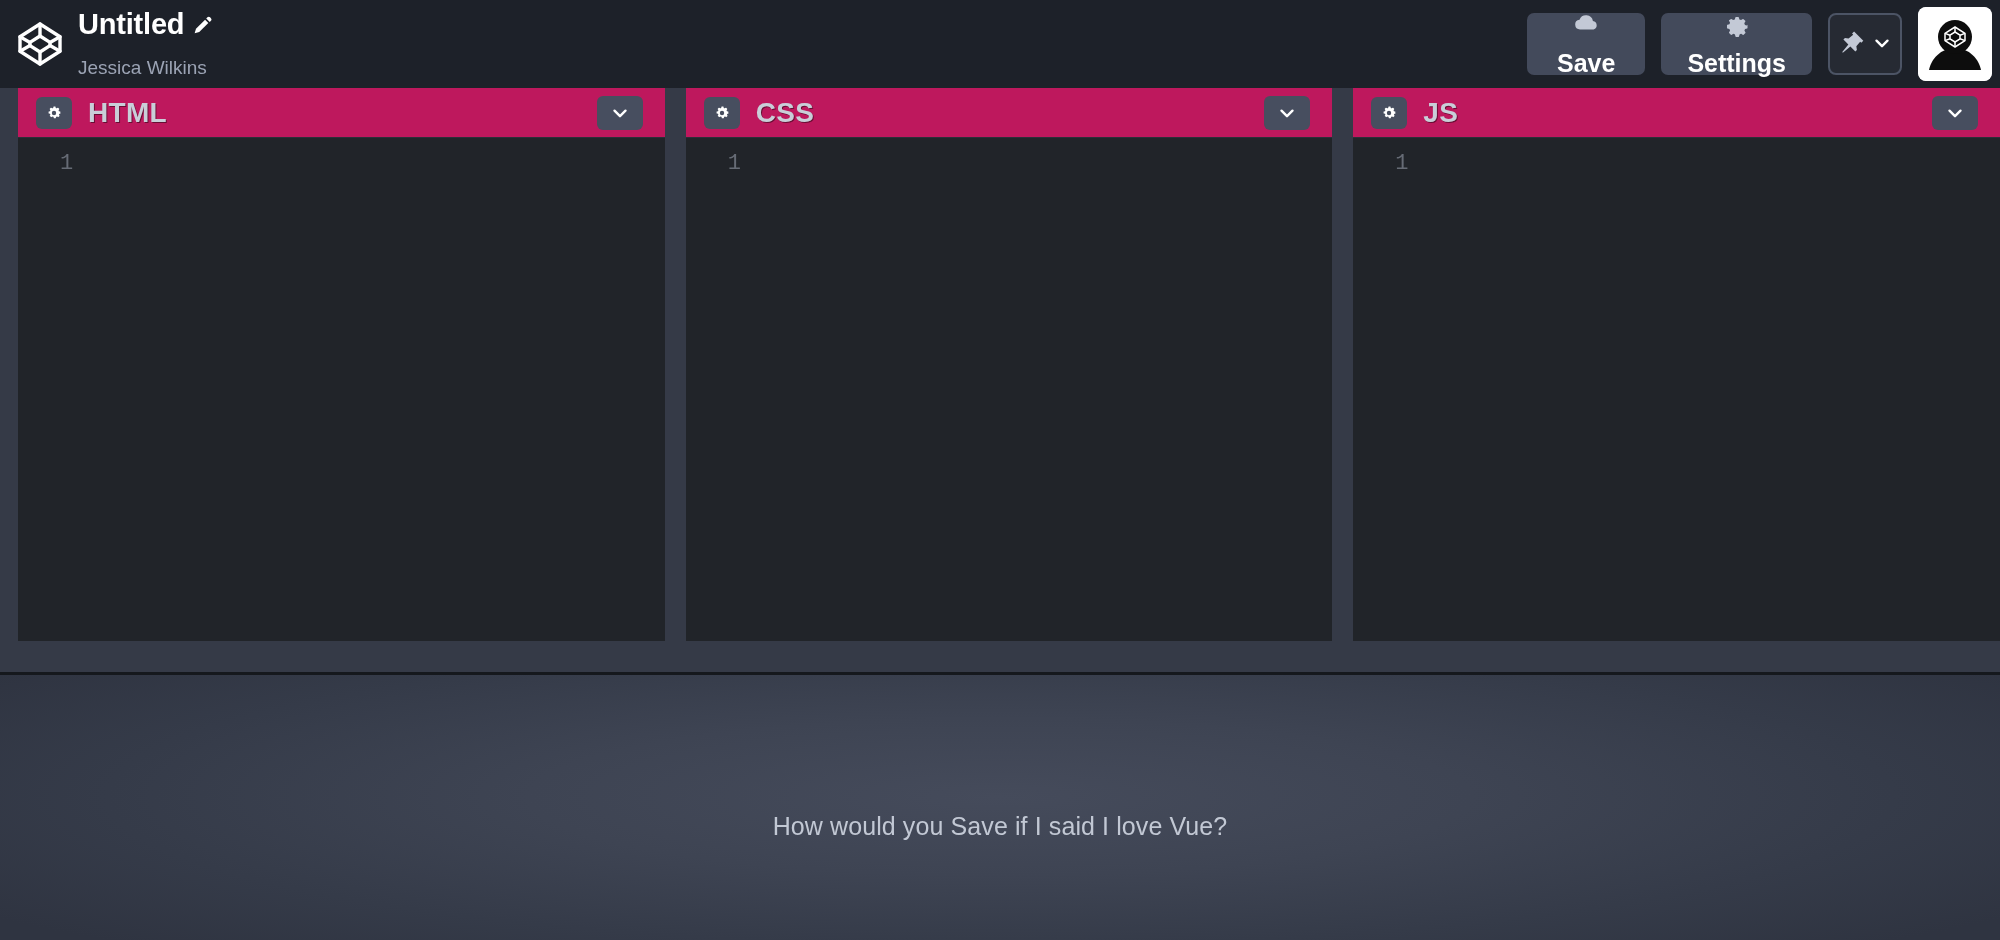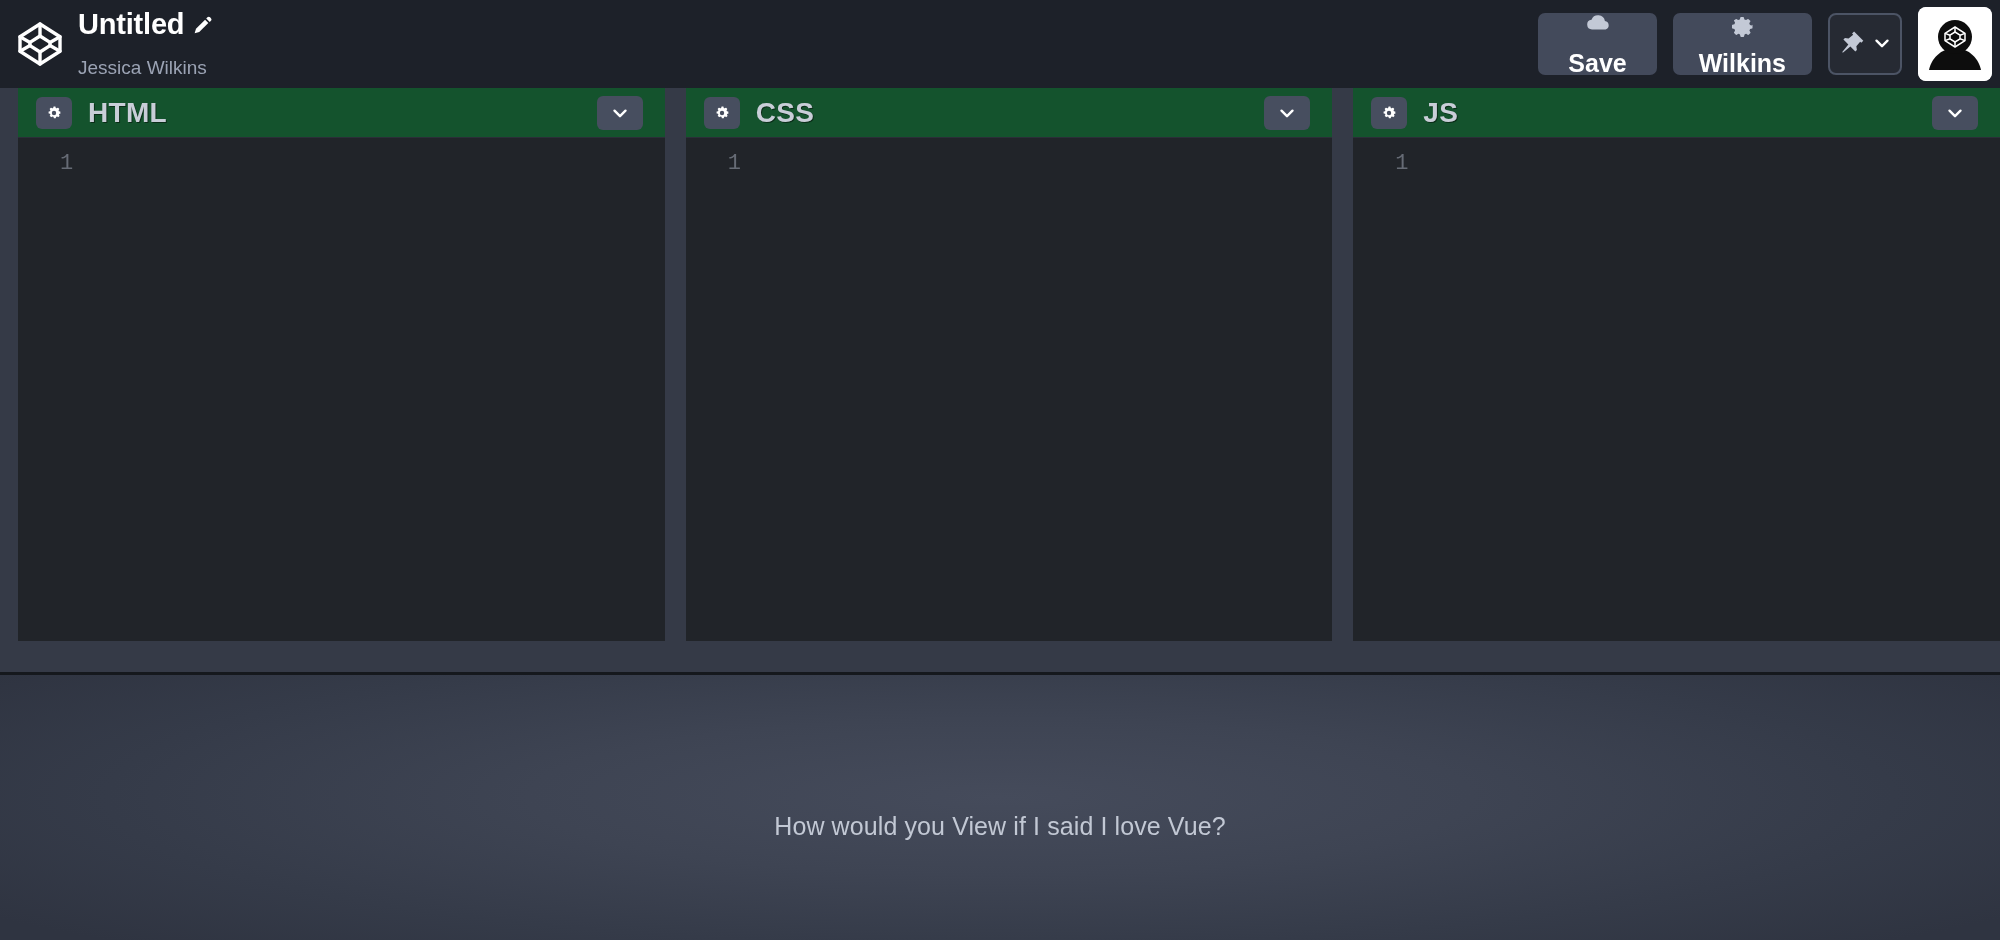--- a/index.html
+++ b/index.html
@@ -53,21 +53,21 @@
   
   .editors {
     height:553px; min-height:553px;
     display:flex; background:#353a47; position:relative;
   }
   .edge-strip { width:18px; background:#353a47; flex:0 0 18px; }
   .divider-v { width:21px; background:#353a47; flex:0 0 21px; cursor:col-resize; }
 
   .panel { flex:1 1 0; display:flex; flex-direction:column; min-width:0; background:#212429; }
   .panel-header {
-    height:50px; min-height:50px; background:#14532d;
+    height:50px; min-height:50px; background:#be185d;
     display:flex; align-items:center; padding:0 22px 0 18px; gap:16px;
     border-bottom:1px solid #2b2f38;
   }
   .gear-btn {
     width:36px; height:32px; border-radius:6px; background:#474e5f;
     display:flex; align-items:center; justify-content:center; cursor:pointer; flex:0 0 36px;
   }
   .panel-label {
     font-size:28px; font-weight:bold; color:#c9ced8; letter-spacing:0.3px;
     text-shadow:1px 1px 0 rgba(0,0,0,.45);
@@ -145,21 +145,21 @@
         </span>
         <span>Save</span>
       </button>
 
       <button class="btn">
         <span class="glyph">
           <svg viewBox="0 0 24 24" width="26" height="26" fill="#c3c9d6">
             <path d="M12 8.6A3.4 3.4 0 1 0 12 15.4 3.4 3.4 0 0 0 12 8.6zm9.2 4.8l-1.9-.5a7.6 7.6 0 0 0-.6-1.5l1-1.7a.5.5 0 0 0-.08-.6l-1.6-1.6a.5.5 0 0 0-.6-.08l-1.7 1a7.6 7.6 0 0 0-1.5-.6l-.5-1.9a.5.5 0 0 0-.48-.37h-2.3a.5.5 0 0 0-.48.37l-.5 1.9a7.6 7.6 0 0 0-1.5.6l-1.7-1a.5.5 0 0 0-.6.08L4.7 8.5a.5.5 0 0 0-.08.6l1 1.7a7.6 7.6 0 0 0-.6 1.5l-1.9.5a.5.5 0 0 0-.37.48v2.3c0 .23.15.43.37.48l1.9.5c.14.52.34 1.02.6 1.5l-1 1.7a.5.5 0 0 0 .08.6l1.6 1.6c.16.16.4.2.6.08l1.7-1c.48.26.98.46 1.5.6l.5 1.9c.05.22.25.37.48.37h2.3c.23 0 .43-.15.48-.37l.5-1.9c.52-.14 1.02-.34 1.5-.6l1.7 1c.2.12.44.08.6-.08l1.6-1.6a.5.5 0 0 0 .08-.6l-1-1.7c.26-.48.46-.98.6-1.5l1.9-.5a.5.5 0 0 0 .37-.48v-2.3a.5.5 0 0 0-.37-.48z"></path>
           </svg>
         </span>
-        <span>Wilkins</span>
+        <span>Settings</span>
       </button>
 
 
       <button class="btn-pin">
         <span>
           <svg viewBox="0 0 24 24" width="27" height="27" fill="#c3c9d6">
             <path d="M14.3 2.3l-1.8 1.8 1 1-4.1 3.4-3.2-.5L4.8 9.4l4.4 4.4-5.4 6.7.5.5 6.7-5.4 4.4 4.4 1.4-1.4-.5-3.2 3.4-4.1 1 1 1.8-1.8-8.2-8.2z"></path>
           </svg>
         </span>
         <span>
@@ -253,16 +253,16 @@
       <div class="code-area">
         <div class="gutter-line">1</div>
       </div>
     </div>
 
   </div>
 
   <div class="drag-h"></div>
 
   <div class="preview">
-    <div class="preview-text">How would you View if I said I love Vue?</div>
+    <div class="preview-text">How would you Save if I said I love Vue?</div>
   </div>
 
 </div>
 
 </body></html>

